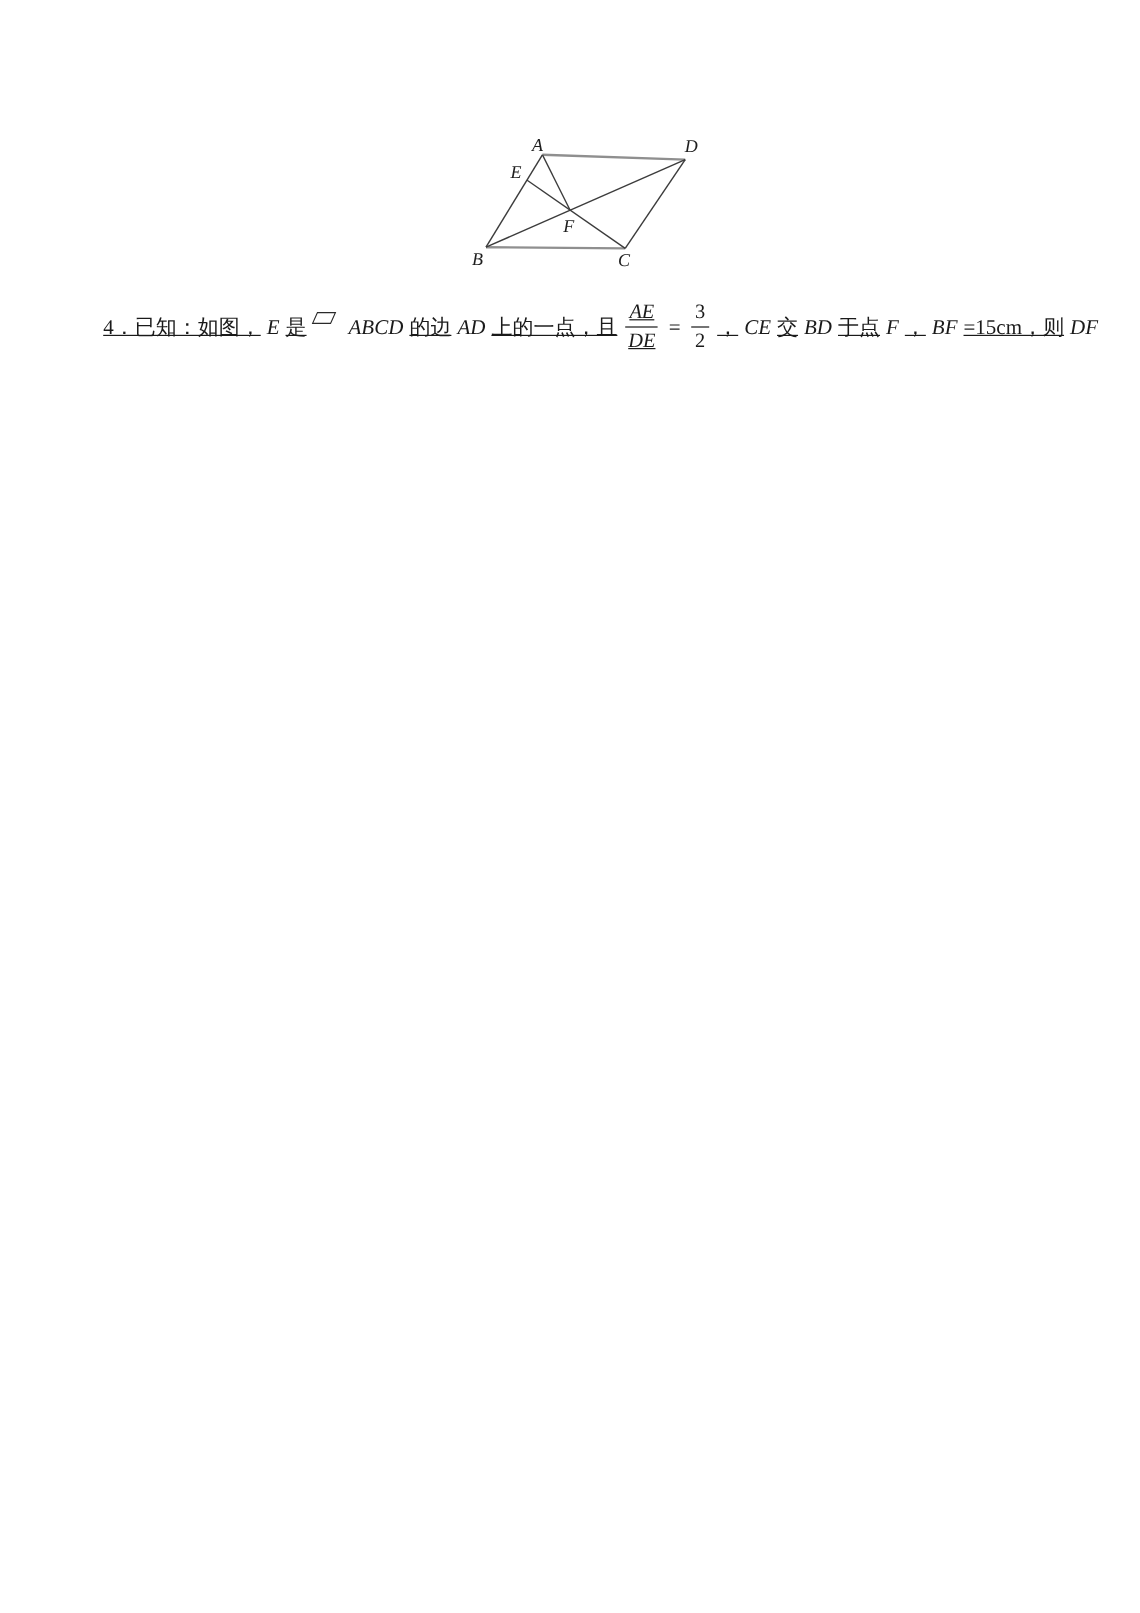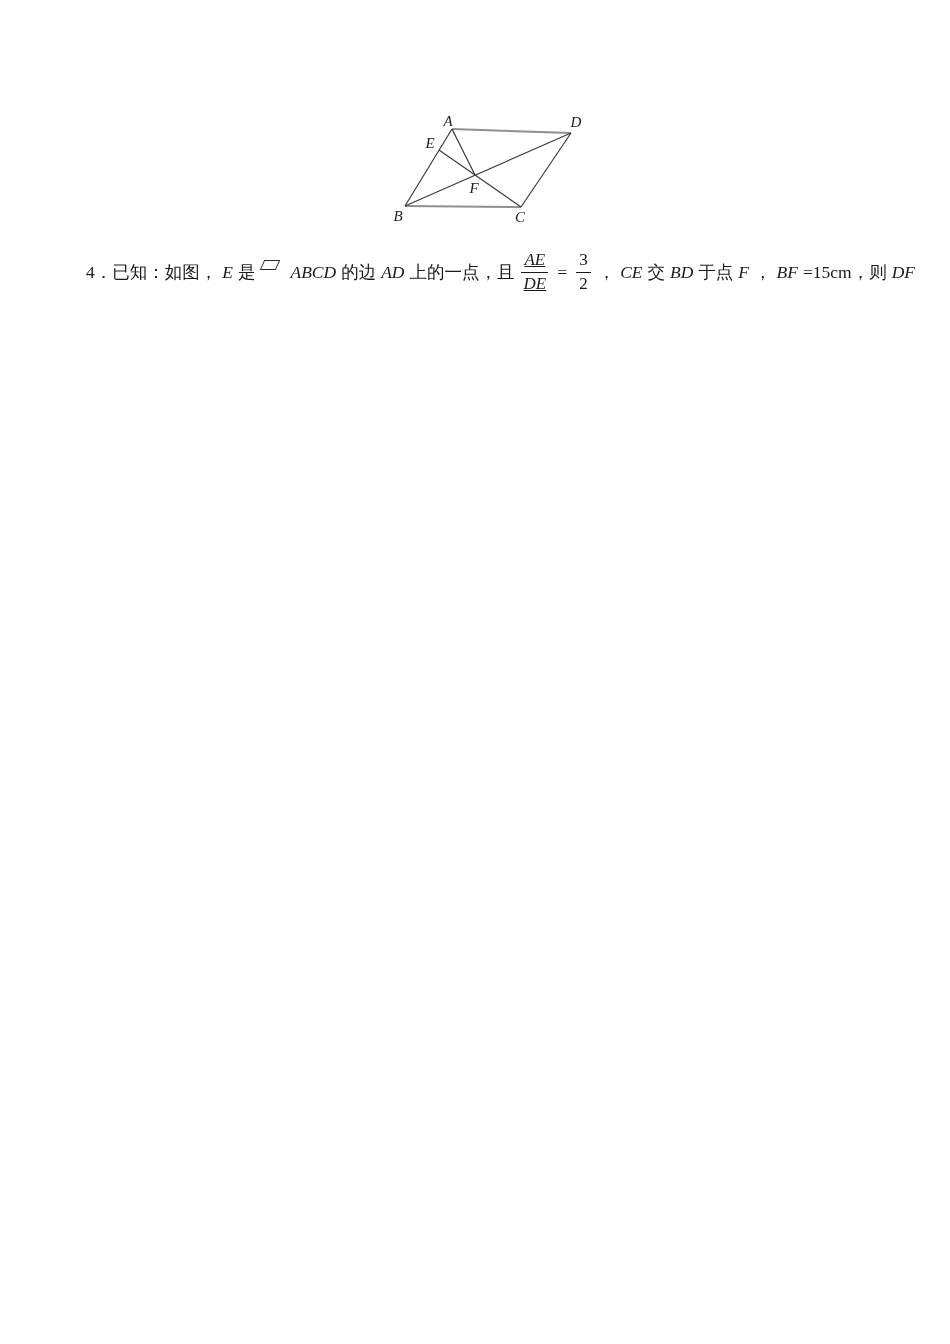--- a/index.html
+++ b/index.html
@@ -39,20 +39,21 @@
     top: 242px;
     height: 60px;
     display: flex;
     align-items: center;
     font-size: 17.5px;
     color: #1a1a1a;
     white-space: pre;
   }
   .cjk {
     font-family: "Liberation Serif", "DejaVu Serif", serif;
+    text-decoration: underline;
   }
   .var {
     font-family: "Liberation Serif", "DejaVu Serif", serif;
     font-style: italic;
     margin: 0 4px;
   }
   .plain {
     margin: 0 1px;
   }
   .pgram-wrap {

